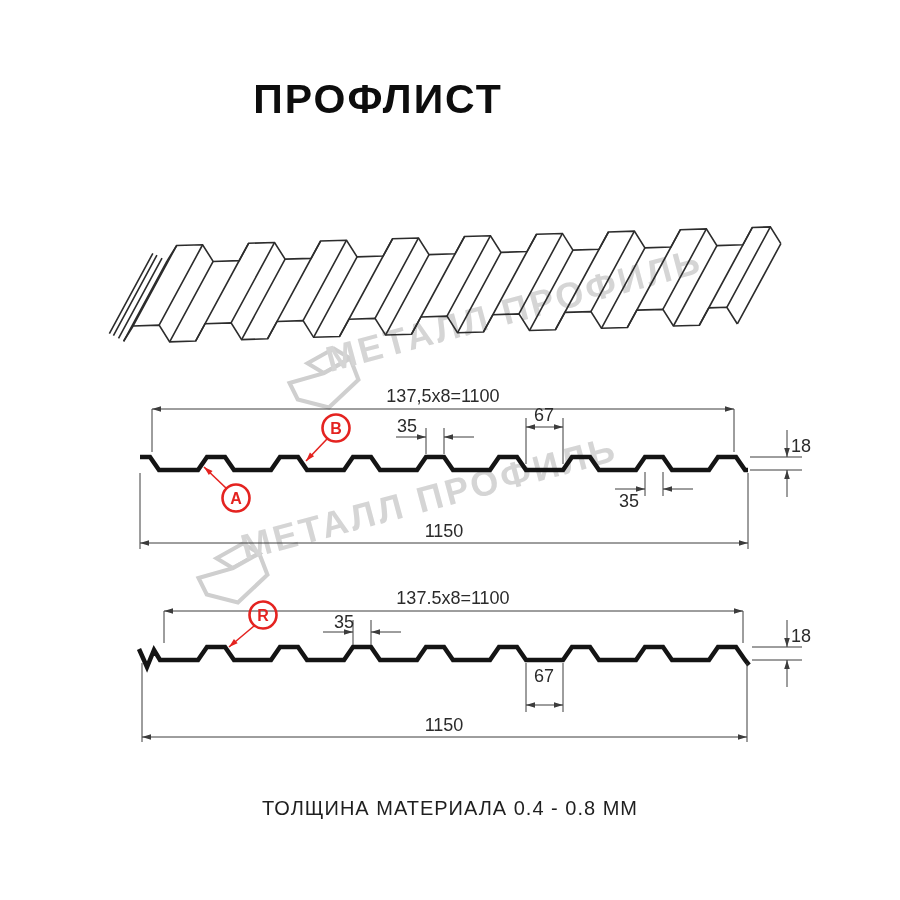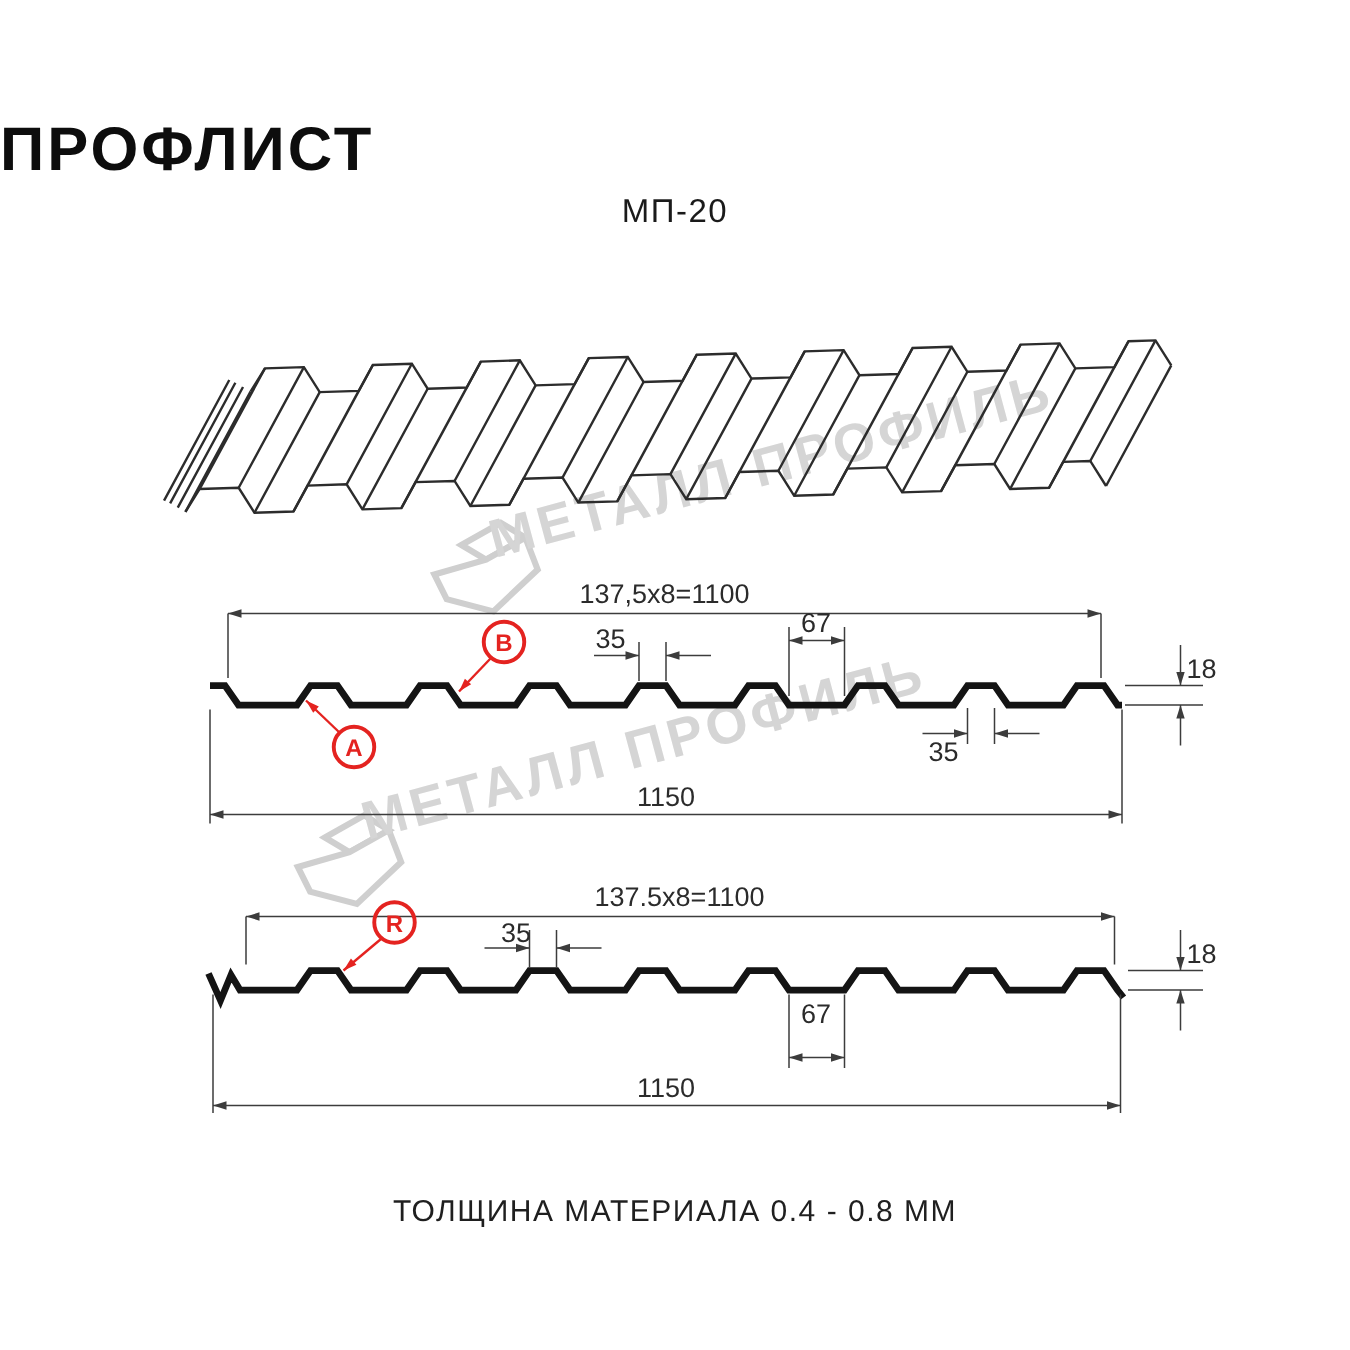--- a/index.html
+++ b/index.html
@@ -1,18 +1,18 @@
 <!DOCTYPE html>
 <html><head>
 <meta charset="utf-8">
 <style>
   html,body{margin:0;padding:0;background:#ffffff;}
   .page{position:relative;width:900px;height:900px;background:#fff;overflow:hidden;
         font-family:"Liberation Sans","DejaVu Sans",sans-serif;}
-  .title{position:absolute;left:0;top:76px;width:756px;
+  .title{position:absolute;left:0;top:76px;width:756px;text-align:center;
          font-size:41px;font-weight:700;letter-spacing:2px;color:#0d0d0d;}
   .subtitle{position:absolute;left:0;top:128px;width:900px;text-align:center;
             font-size:22px;font-weight:400;letter-spacing:1px;color:#1a1a1a;}
   .footer{position:absolute;left:0;top:797px;width:900px;text-align:center;
           font-size:20px;font-weight:400;letter-spacing:1px;color:#1f1f1f;}
   svg{position:absolute;left:0;top:0;}
   .thin{stroke:#3c3c3c;stroke-width:1;fill:none;}
   .thick{stroke:#141414;stroke-width:4.5;fill:none;stroke-linejoin:miter;}
   .sheet{stroke:#2c2c2c;stroke-width:1.6;fill:none;stroke-linejoin:miter;}
   .ah{fill:#3c3c3c;stroke:none;}
@@ -24,21 +24,20 @@
   .wmtxt{font-family:"Liberation Sans","DejaVu Sans",sans-serif;font-size:36px;font-weight:700;
          letter-spacing:3px;fill:#d5d5d5;}
   .wmlogo{stroke:#cfcfcf;stroke-width:5;fill:#ffffff;stroke-linejoin:miter;}
 </style>
 </head>
 <body>
 
 <div class="page">
 
   <div class="title">ПРОФЛИСТ</div>
-  <div class="subtitle">МП-20</div>
 
   <svg width="900" height="900" viewBox="0 0 900 900">
 
     <g>
       <g transform="translate(283,342) scale(0.82)">
         <path class="wmlogo" d="M30,26 L62,8 L82,20 L50,38 Z"></path>
         <path class="wmlogo" d="M8,50 L50,38 L82,20 L92,46 L56,80 L18,70 Z"></path>
       </g>
       <text class="wmtxt" transform="rotate(-15 330 372)" x="330" y="372">МЕТАЛЛ ПРОФИЛЬ</text>
     </g>

